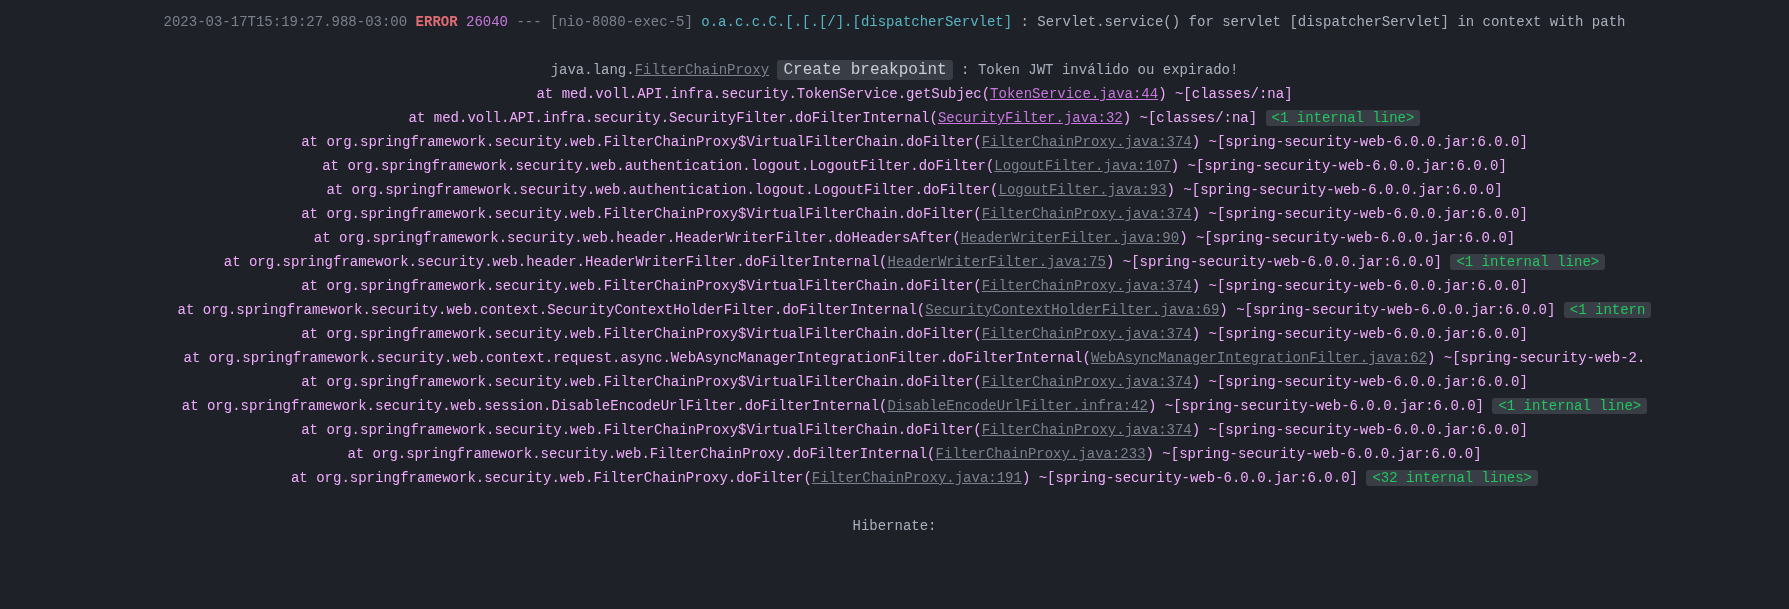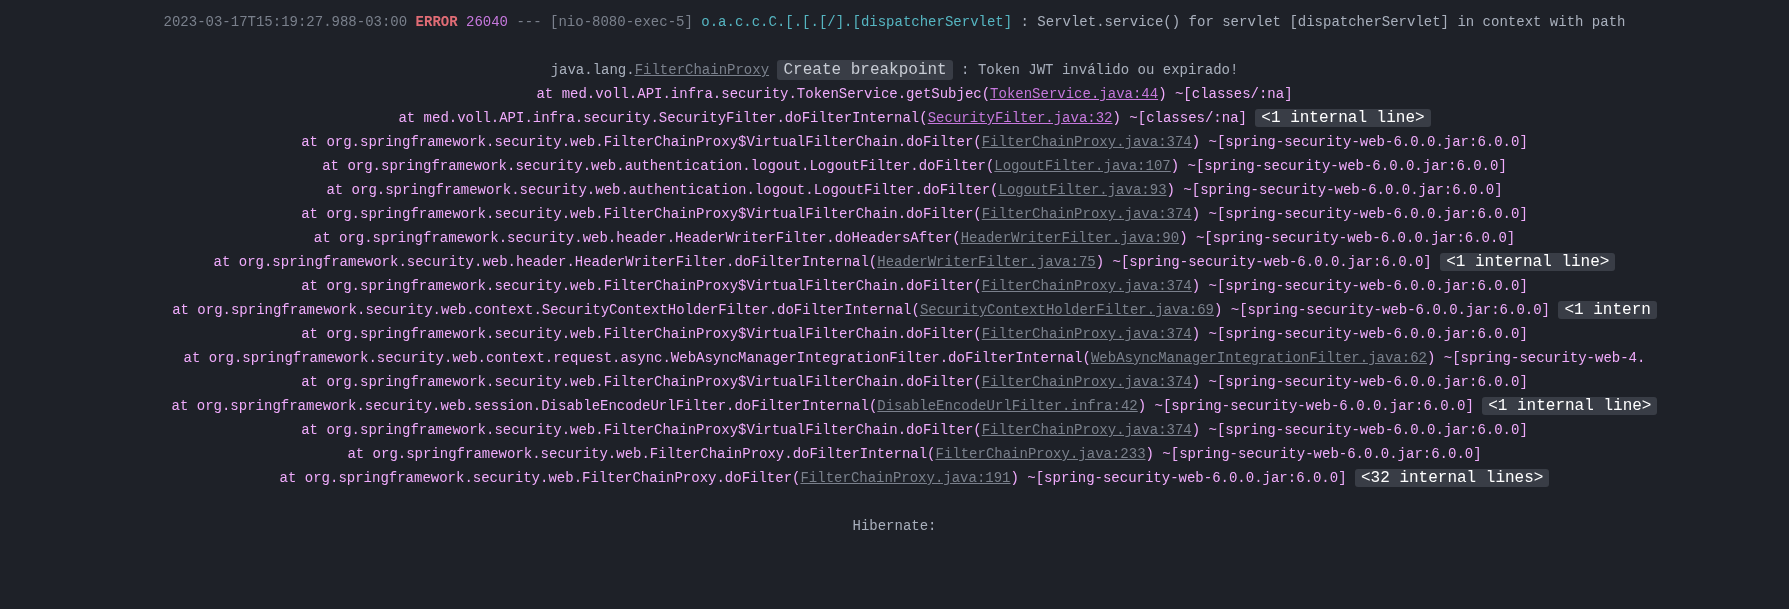--- a/index.html
+++ b/index.html
@@ -30,24 +30,24 @@
     .badge-bp {
       background: #393d46;
       color: #c8ccd4;
       padding: 1px 6px;
       border-radius: 3px;
       font-size: 16px;
       cursor: pointer;
     }
     .badge-int {
       background: #393d46;
-      color: #ffffff;
+      color: #22c55e;
       padding: 0 6px;
       border-radius: 3px;
-      font-size: 16px;
+      font-size: 14px;
       cursor: pointer;
     }
     .gap { height: 24px; }
   </style>
 </head>
 <body>
 
 <div id="console">
     <div class="line"><span class="ts">2023-03-17T15:19:27.988-03:00</span> <span class="error">ERROR</span> <span class="pid">26040</span> <span class="dash">---</span> <span class="thread">[nio-8080-exec-5]</span> <span class="logger">o.a.c.c.C.[.[.[/].[dispatcherServlet]</span>    <span class="msg">: Servlet.service() for servlet [dispatcherServlet] in context with path </span></div>
     <div class="gap"></div>
@@ -56,21 +56,21 @@
     <div class="line"><span class="indent"></span><span class="at">at med.voll.API.infra.security.SecurityFilter.doFilterInternal(</span><span class="link-p">SecurityFilter.java:32</span><span class="at">) ~[classes/:na]</span> <span class="badge-int">&lt;1 internal line&gt;</span></div>
     <div class="line"><span class="indent"></span><span class="at">at org.springframework.security.web.FilterChainProxy$VirtualFilterChain.doFilter(</span><span class="link">FilterChainProxy.java:374</span><span class="at">) ~[spring-security-web-6.0.0.jar:6.0.0]</span></div>
     <div class="line"><span class="indent"></span><span class="at">at org.springframework.security.web.authentication.logout.LogoutFilter.doFilter(</span><span class="link">LogoutFilter.java:107</span><span class="at">) ~[spring-security-web-6.0.0.jar:6.0.0]</span></div>
     <div class="line"><span class="indent"></span><span class="at">at org.springframework.security.web.authentication.logout.LogoutFilter.doFilter(</span><span class="link">LogoutFilter.java:93</span><span class="at">) ~[spring-security-web-6.0.0.jar:6.0.0]</span></div>
     <div class="line"><span class="indent"></span><span class="at">at org.springframework.security.web.FilterChainProxy$VirtualFilterChain.doFilter(</span><span class="link">FilterChainProxy.java:374</span><span class="at">) ~[spring-security-web-6.0.0.jar:6.0.0]</span></div>
     <div class="line"><span class="indent"></span><span class="at">at org.springframework.security.web.header.HeaderWriterFilter.doHeadersAfter(</span><span class="link">HeaderWriterFilter.java:90</span><span class="at">) ~[spring-security-web-6.0.0.jar:6.0.0]</span></div>
     <div class="line"><span class="indent"></span><span class="at">at org.springframework.security.web.header.HeaderWriterFilter.doFilterInternal(</span><span class="link">HeaderWriterFilter.java:75</span><span class="at">) ~[spring-security-web-6.0.0.jar:6.0.0]</span> <span class="badge-int">&lt;1 internal line&gt;</span></div>
     <div class="line"><span class="indent"></span><span class="at">at org.springframework.security.web.FilterChainProxy$VirtualFilterChain.doFilter(</span><span class="link">FilterChainProxy.java:374</span><span class="at">) ~[spring-security-web-6.0.0.jar:6.0.0]</span></div>
     <div class="line"><span class="indent"></span><span class="at">at org.springframework.security.web.context.SecurityContextHolderFilter.doFilterInternal(</span><span class="link">SecurityContextHolderFilter.java:69</span><span class="at">) ~[spring-security-web-6.0.0.jar:6.0.0]</span> <span class="badge-int">&lt;1 intern</span></div>
     <div class="line"><span class="indent"></span><span class="at">at org.springframework.security.web.FilterChainProxy$VirtualFilterChain.doFilter(</span><span class="link">FilterChainProxy.java:374</span><span class="at">) ~[spring-security-web-6.0.0.jar:6.0.0]</span></div>
-    <div class="line"><span class="indent"></span><span class="at">at org.springframework.security.web.context.request.async.WebAsyncManagerIntegrationFilter.doFilterInternal(</span><span class="link">WebAsyncManagerIntegrationFilter.java:62</span><span class="at">) ~[spring-security-web-4.</span></div>
+    <div class="line"><span class="indent"></span><span class="at">at org.springframework.security.web.context.request.async.WebAsyncManagerIntegrationFilter.doFilterInternal(</span><span class="link">WebAsyncManagerIntegrationFilter.java:62</span><span class="at">) ~[spring-security-web-2.</span></div>
     <div class="line"><span class="indent"></span><span class="at">at org.springframework.security.web.FilterChainProxy$VirtualFilterChain.doFilter(</span><span class="link">FilterChainProxy.java:374</span><span class="at">) ~[spring-security-web-6.0.0.jar:6.0.0]</span></div>
     <div class="line"><span class="indent"></span><span class="at">at org.springframework.security.web.session.DisableEncodeUrlFilter.doFilterInternal(</span><span class="link">DisableEncodeUrlFilter.infra:42</span><span class="at">) ~[spring-security-web-6.0.0.jar:6.0.0]</span> <span class="badge-int">&lt;1 internal line&gt;</span></div>
     <div class="line"><span class="indent"></span><span class="at">at org.springframework.security.web.FilterChainProxy$VirtualFilterChain.doFilter(</span><span class="link">FilterChainProxy.java:374</span><span class="at">) ~[spring-security-web-6.0.0.jar:6.0.0]</span></div>
     <div class="line"><span class="indent"></span><span class="at">at org.springframework.security.web.FilterChainProxy.doFilterInternal(</span><span class="link">FilterChainProxy.java:233</span><span class="at">) ~[spring-security-web-6.0.0.jar:6.0.0]</span></div>
     <div class="line"><span class="indent"></span><span class="at">at org.springframework.security.web.FilterChainProxy.doFilter(</span><span class="link">FilterChainProxy.java:191</span><span class="at">) ~[spring-security-web-6.0.0.jar:6.0.0]</span> <span class="badge-int">&lt;32 internal lines&gt;</span></div>
     <div class="gap"></div>
     <div class="line"><span class="msg">Hibernate:</span></div>
   </div>
 
 </body></html>

